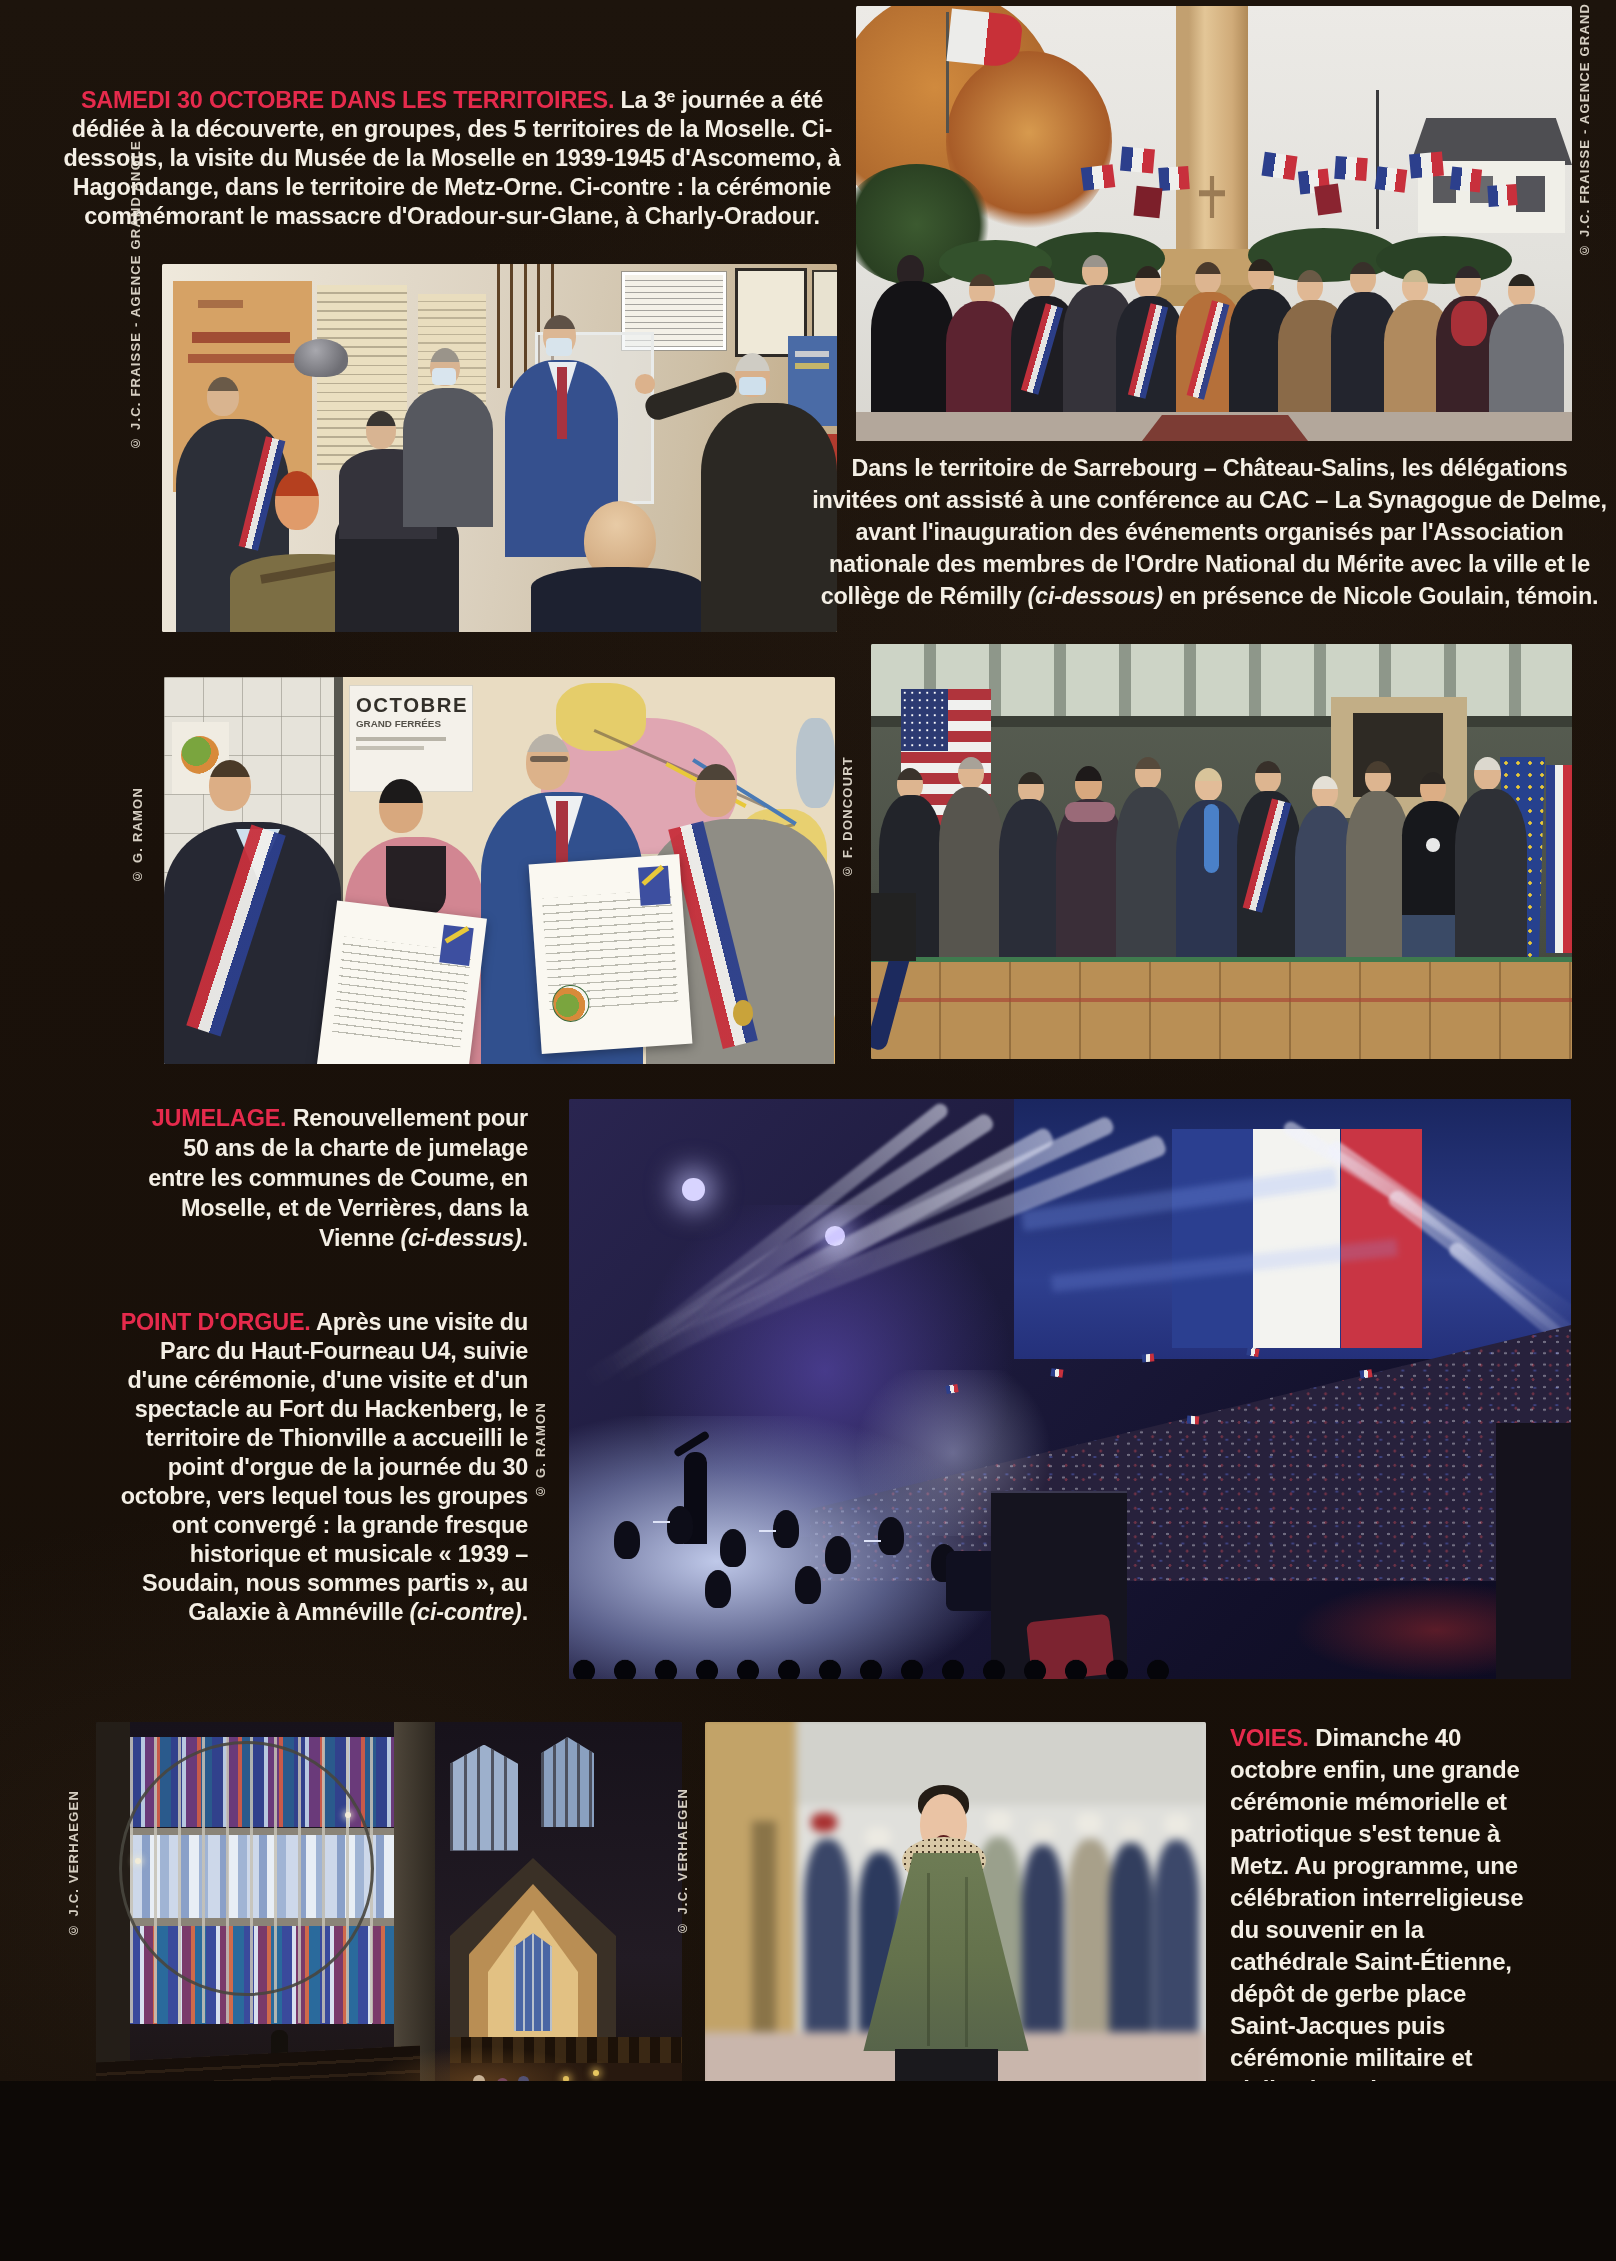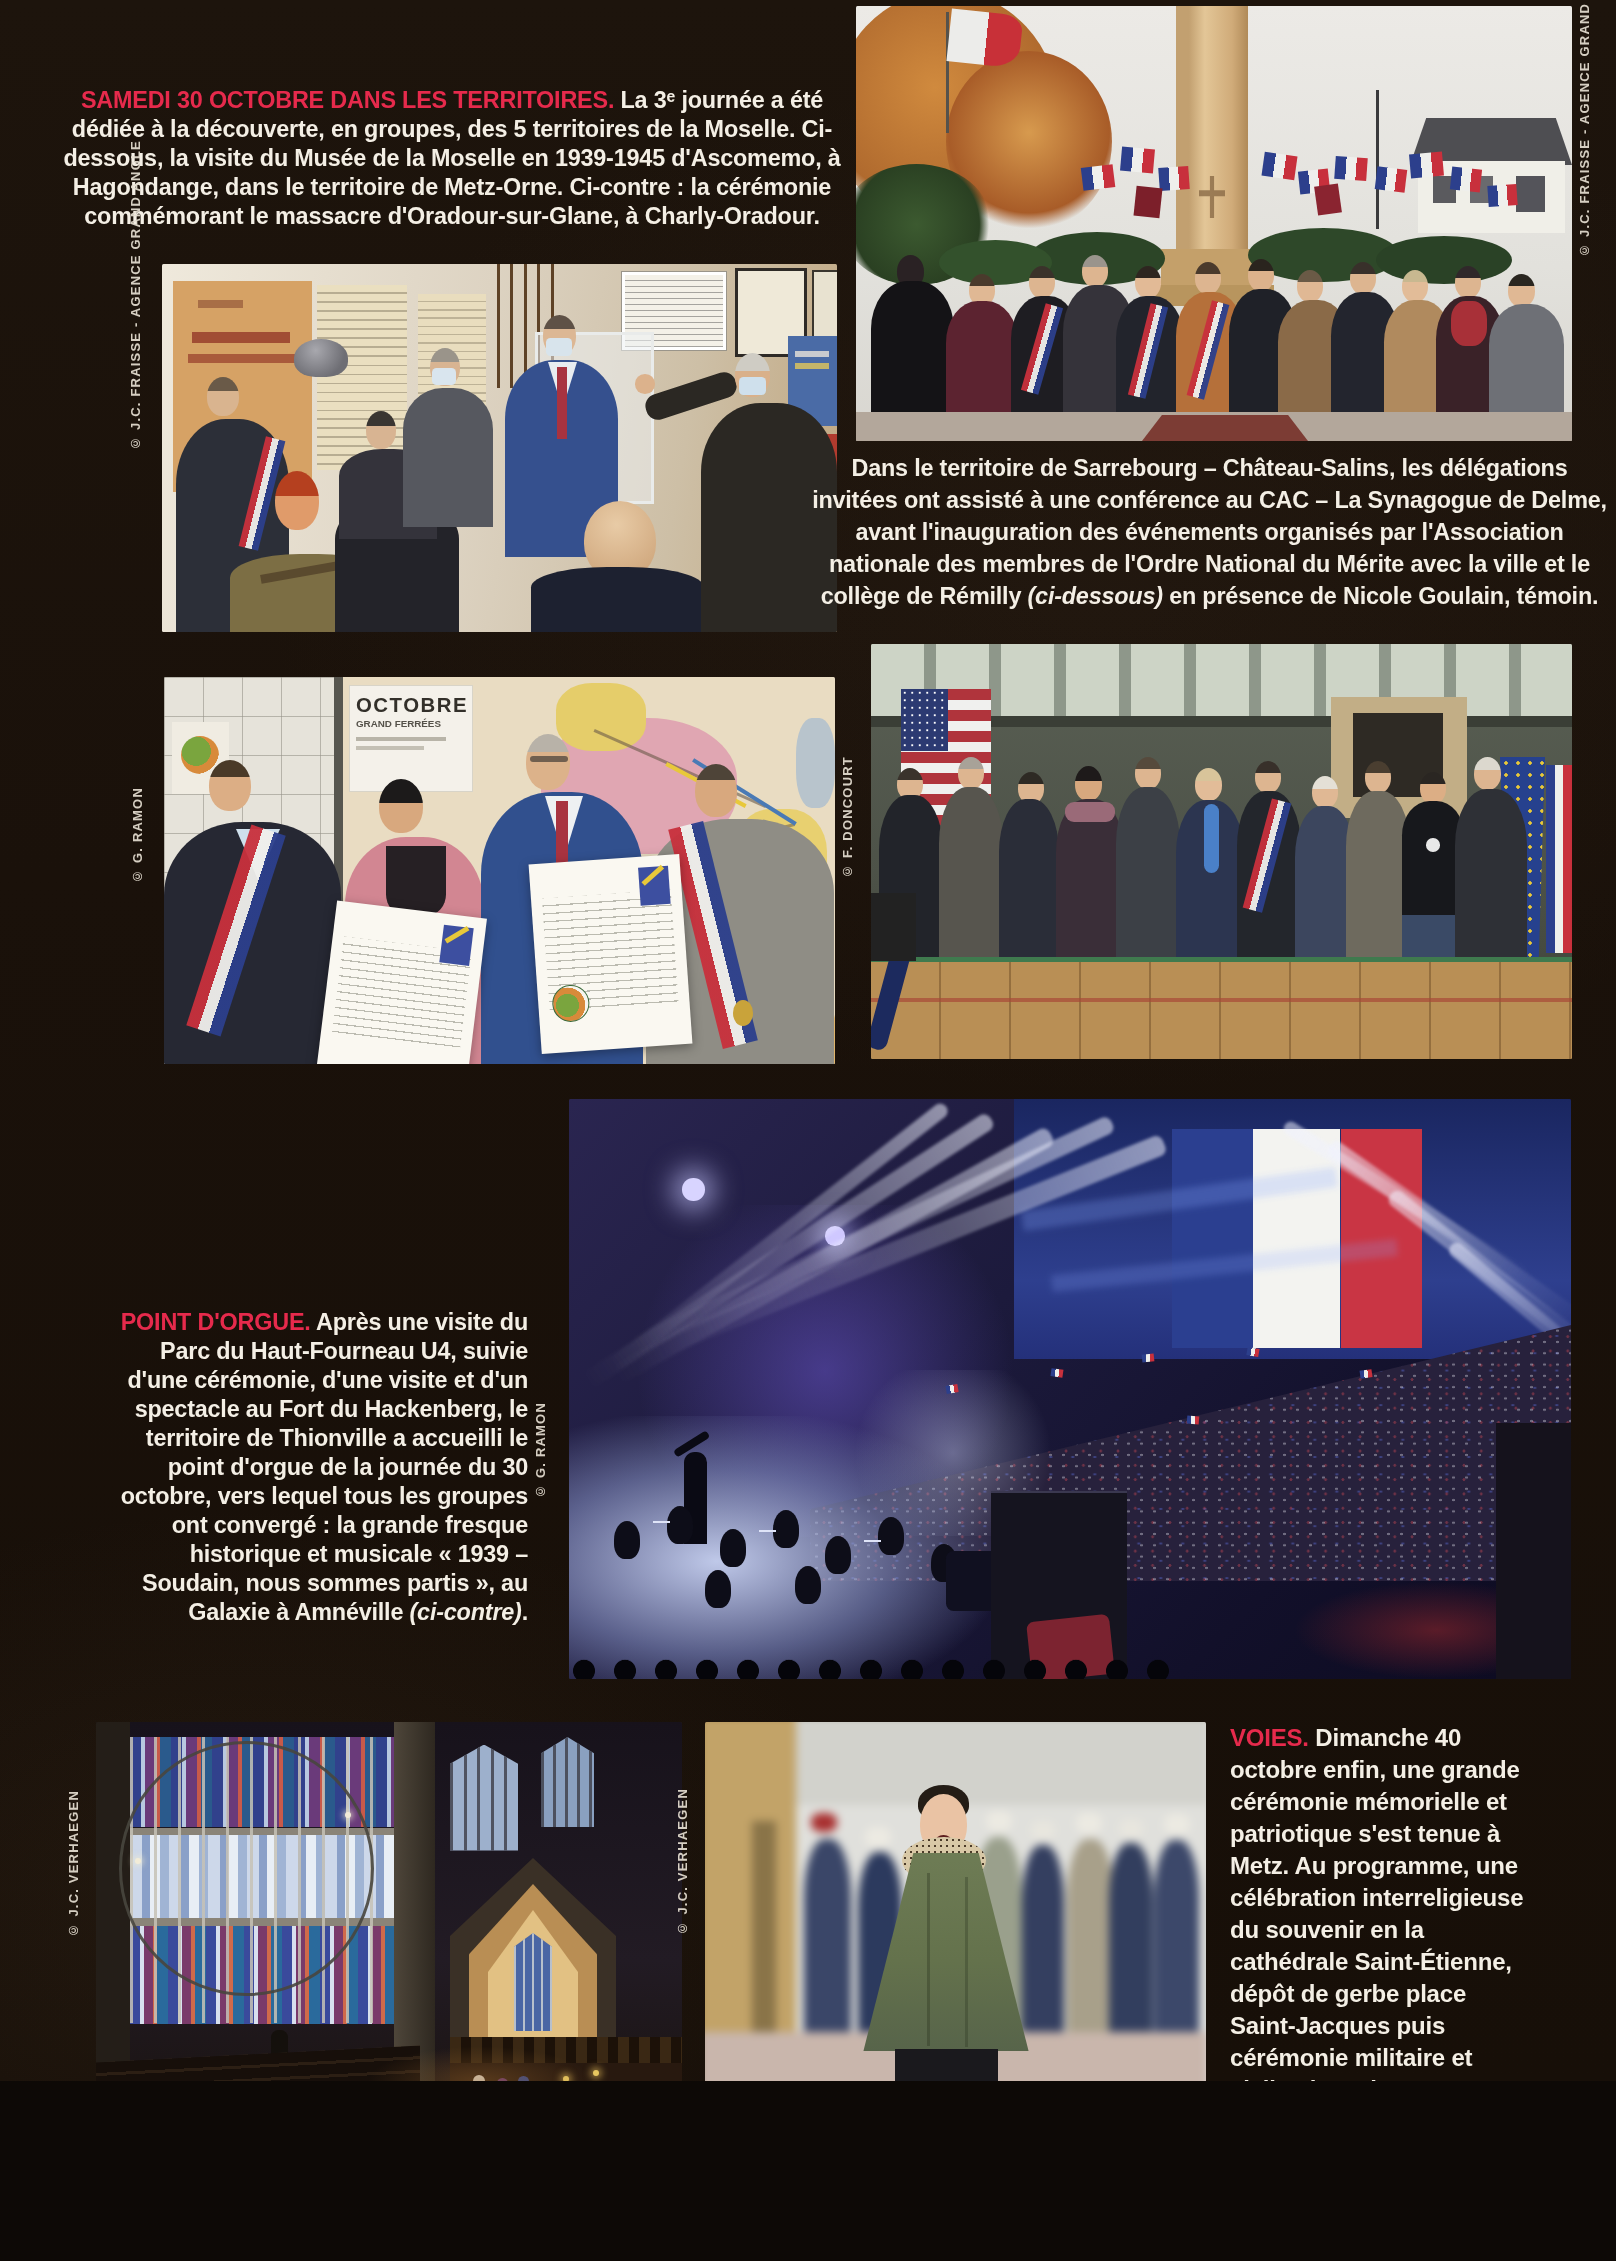--- a/index.html
+++ b/index.html
@@ -267,20 +267,23 @@
 
     <div class="s" style="left:0;top:313px;width:701px;height:102px;background-color:#b98f55;
       background-image:repeating-linear-gradient(90deg,transparent 0 68px,rgba(80,50,20,.35) 68px 70px);"></div>
     <div class="s" style="left:0;top:313px;width:701px;height:4.5px;background:#3f7a4e;"></div>
     <div class="s" style="left:0;top:354px;width:701px;height:3.8px;background:rgba(168,72,56,.7);"></div>
     <div class="s" style="left:9px;top:294px;width:19.6px;height:113px;border-radius:9px;background:#1c2a5e;transform:rotate(15deg);"></div>
     <div class="s" style="left:0;top:249px;width:45px;height:68px;background:#222222;"></div>
   </figure>
   <div class="credit" style="left:840px;bottom:1202px;">© F. DONCOURT</div>
 
+  <section class="tblock" style="left:136px;top:1103px;width:392px;text-align:right;line-height:30px;">
+    <span class="accent">JUMELAGE.</span><span> Renouvellement pour 50 ans de la charte de jumelage entre les communes de Coume, en Moselle, et de Verrières, dans la Vienne </span><em>(ci-dessus)</em><span>.</span>
+  </section>
 
   <section class="tblock" style="left:106px;top:1308px;width:422px;text-align:right;line-height:29px;">
     <span class="accent">POINT D'ORGUE.</span><span> Après une visite du Parc du Haut-Fourneau U4, suivie d'une cérémonie, d'une visite et d'un spectacle au Fort du Hackenberg, le territoire de Thionville a accueilli le point d'orgue de la journée du 30 octobre, vers lequel tous les groupes ont convergé : la grande fresque historique et musicale « 1939 – Soudain, nous sommes partis », au Galaxie à Amnéville </span><em>(ci-contre)</em><span>.</span>
   </section>
 
   <figure class="photo" style="left:569px;top:1099px;width:1002px;height:580px;margin:0;">
     <div class="s" style="inset:0;background:linear-gradient(135deg,#2a2550 0%,#1c1a3c 40%,#12102a 75%,#0c0a20 100%);"></div>
     <div class="s" style="left:45px;top:106px;width:422px;height:332px;background:radial-gradient(circle,rgba(104,84,200,.55),rgba(104,84,200,0) 70%);"></div>
     <div class="s" style="left:445px;top:0;width:558px;height:260px;background:linear-gradient(180deg,#1a2660 0%,#2e3f8e 70%,#24307a 100%);"></div>
     <div class="s" style="left:603px;top:30px;width:81px;height:219px;background:#2b3f90;"></div>

